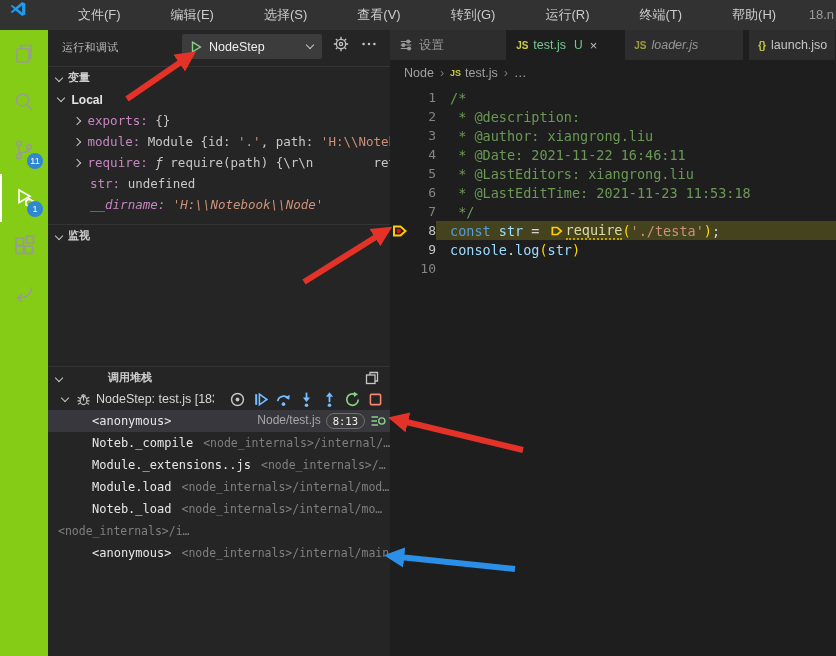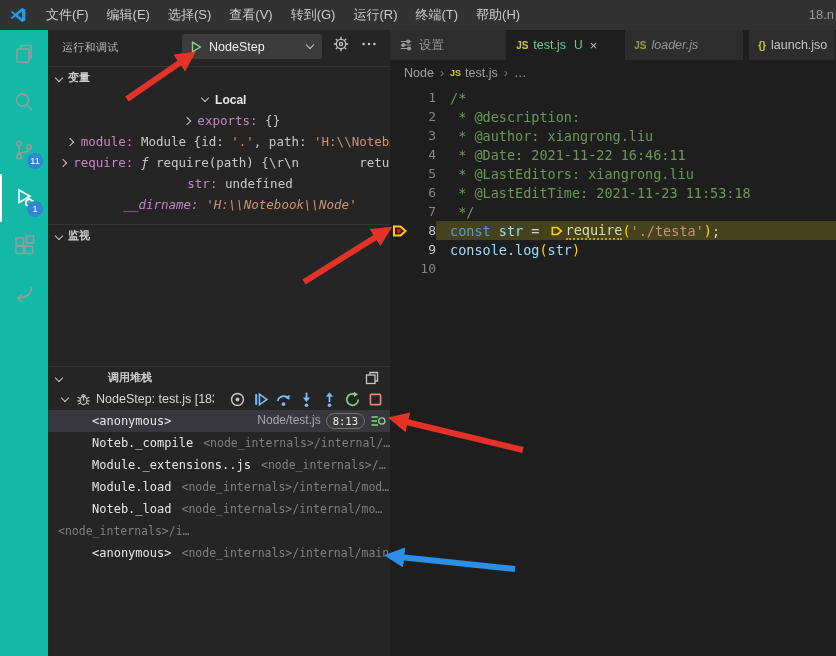--- a/index.html
+++ b/index.html
@@ -2,27 +2,27 @@
 <html><head>
 <meta charset="utf-8">
 <style>
   * { margin:0; padding:0; box-sizing:border-box; }
   html,body { width:836px; height:656px; overflow:hidden; background:#1e1e1e;
               font-family:"Liberation Sans", sans-serif; }
   .app { position:relative; width:836px; height:656px; }
 
   
   .titlebar { position:absolute; left:0; top:0; width:836px; height:30px;
-              background:#323233; display:flex; align-items:center; z-index:5; }
+              background:#323233; display:flex; align-items:flex-start; z-index:5;gap:32px; }
   .vscode-logo { width:18px; height:18px; margin:0 10px 0 9px; flex:0 0 auto; }
   .menu-item { color:#cccccc; font-size:13px; padding:0 9px; line-height:30px; cursor:default; }
   .win-title { position:absolute; right:2px; top:0; line-height:30px; color:#9b9b9b; font-size:13px; }
 
   
-  .activitybar { position:absolute; left:0; top:30px; width:68px; height:626px; background:#14b8a6; }
+  .activitybar { position:absolute; left:0; top:30px; width:68px; height:626px; background:#84cc16; }
   .act-item { position:relative; width:48px; height:48px; display:flex; align-items:center; justify-content:center; }
   .act-item svg { stroke:#9a9a9a; fill:none; stroke-width:1.6; }
   .act-item.active { border-left:2px solid #ffffff; }
   .act-item.active svg { stroke:#ffffff; }
   .act-badge { position:absolute; right:5px; bottom:5px; min-width:16px; height:16px; border-radius:9px;
                background:#2f86d2; color:#fff; font-size:9px; line-height:16px; text-align:center; padding:0 3px; }
 
   
   .sidebar { position:absolute; left:48px; top:30px; width:342px; height:626px; background:#252526; color:#cccccc; }
   .side-header { position:absolute; left:0; top:0; width:342px; height:34px; }
@@ -38,21 +38,21 @@
   .chev.down { transform:rotate(45deg); margin-top:-3px; }
   .chev.right { transform:rotate(-45deg); }
 
   .sec-header { position:absolute; left:0; width:342px; height:22px; border-top:1px solid #343435;
                 display:flex; align-items:center; font-size:11px; font-weight:bold; color:#cccccc; }
   .sec-header .chev { margin:0 6px 0 8px; }
 
   .mono { font-family:"DejaVu Sans Mono", monospace; }
 
   .tree { position:absolute; left:0; width:342px; }
-  .tree-row { height:21px; display:flex; align-items:center; font-size:12.5px; white-space:pre; overflow:hidden;justify-content:center; }
+  .tree-row { height:21px; display:flex; align-items:center; font-size:12.5px; white-space:pre; overflow:hidden; }
   .tree-row .chev { flex:0 0 6px; }
   .vname { color:#c586c0; }
   .vval { color:#c8c8c8; }
   .vstr { color:#ce9178; }
   .vfn-it { font-style:italic; color:#c8c8c8; }
   .scope-label { font-weight:bold; font-size:12px; color:#e5e5e5; }
 
   .callstack-hdr-icon { position:absolute; right:10px; top:3px; }
 
   .session-row { position:absolute; left:0; width:342px; height:22px; display:flex; align-items:center; font-size:12.5px; color:#d6d6d6; }

